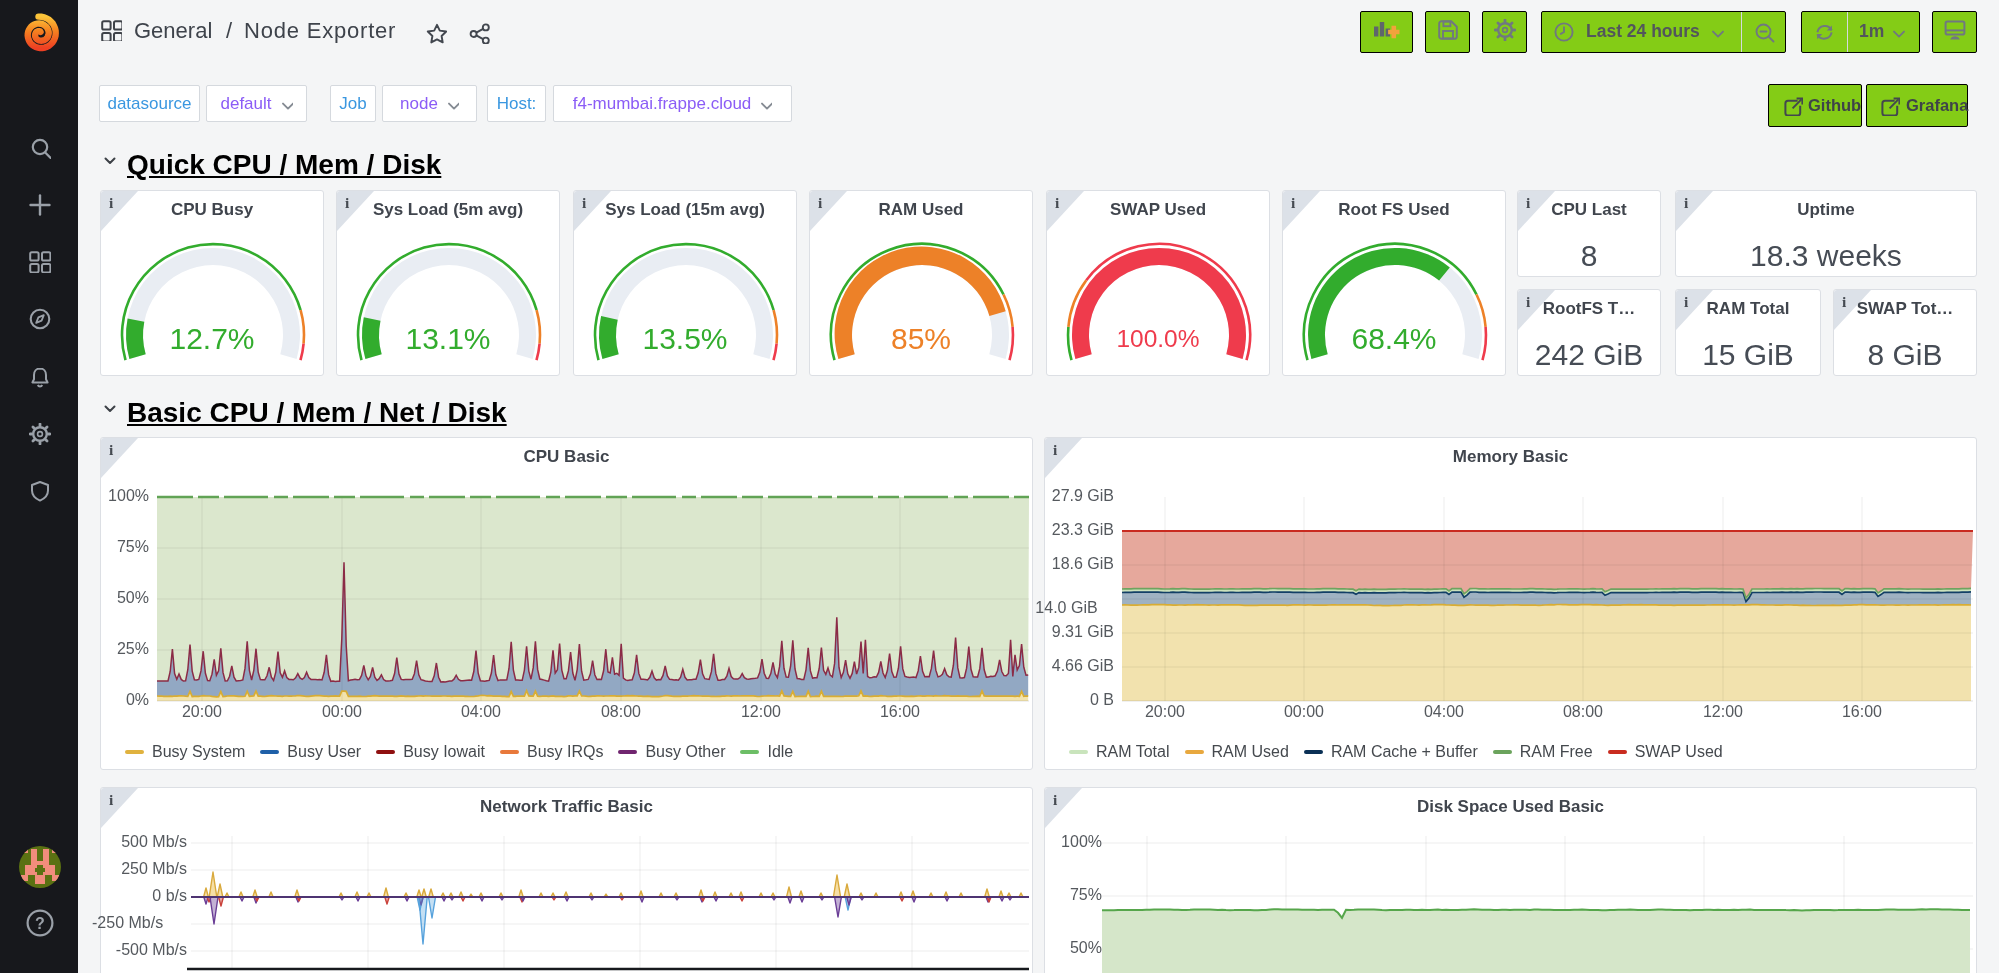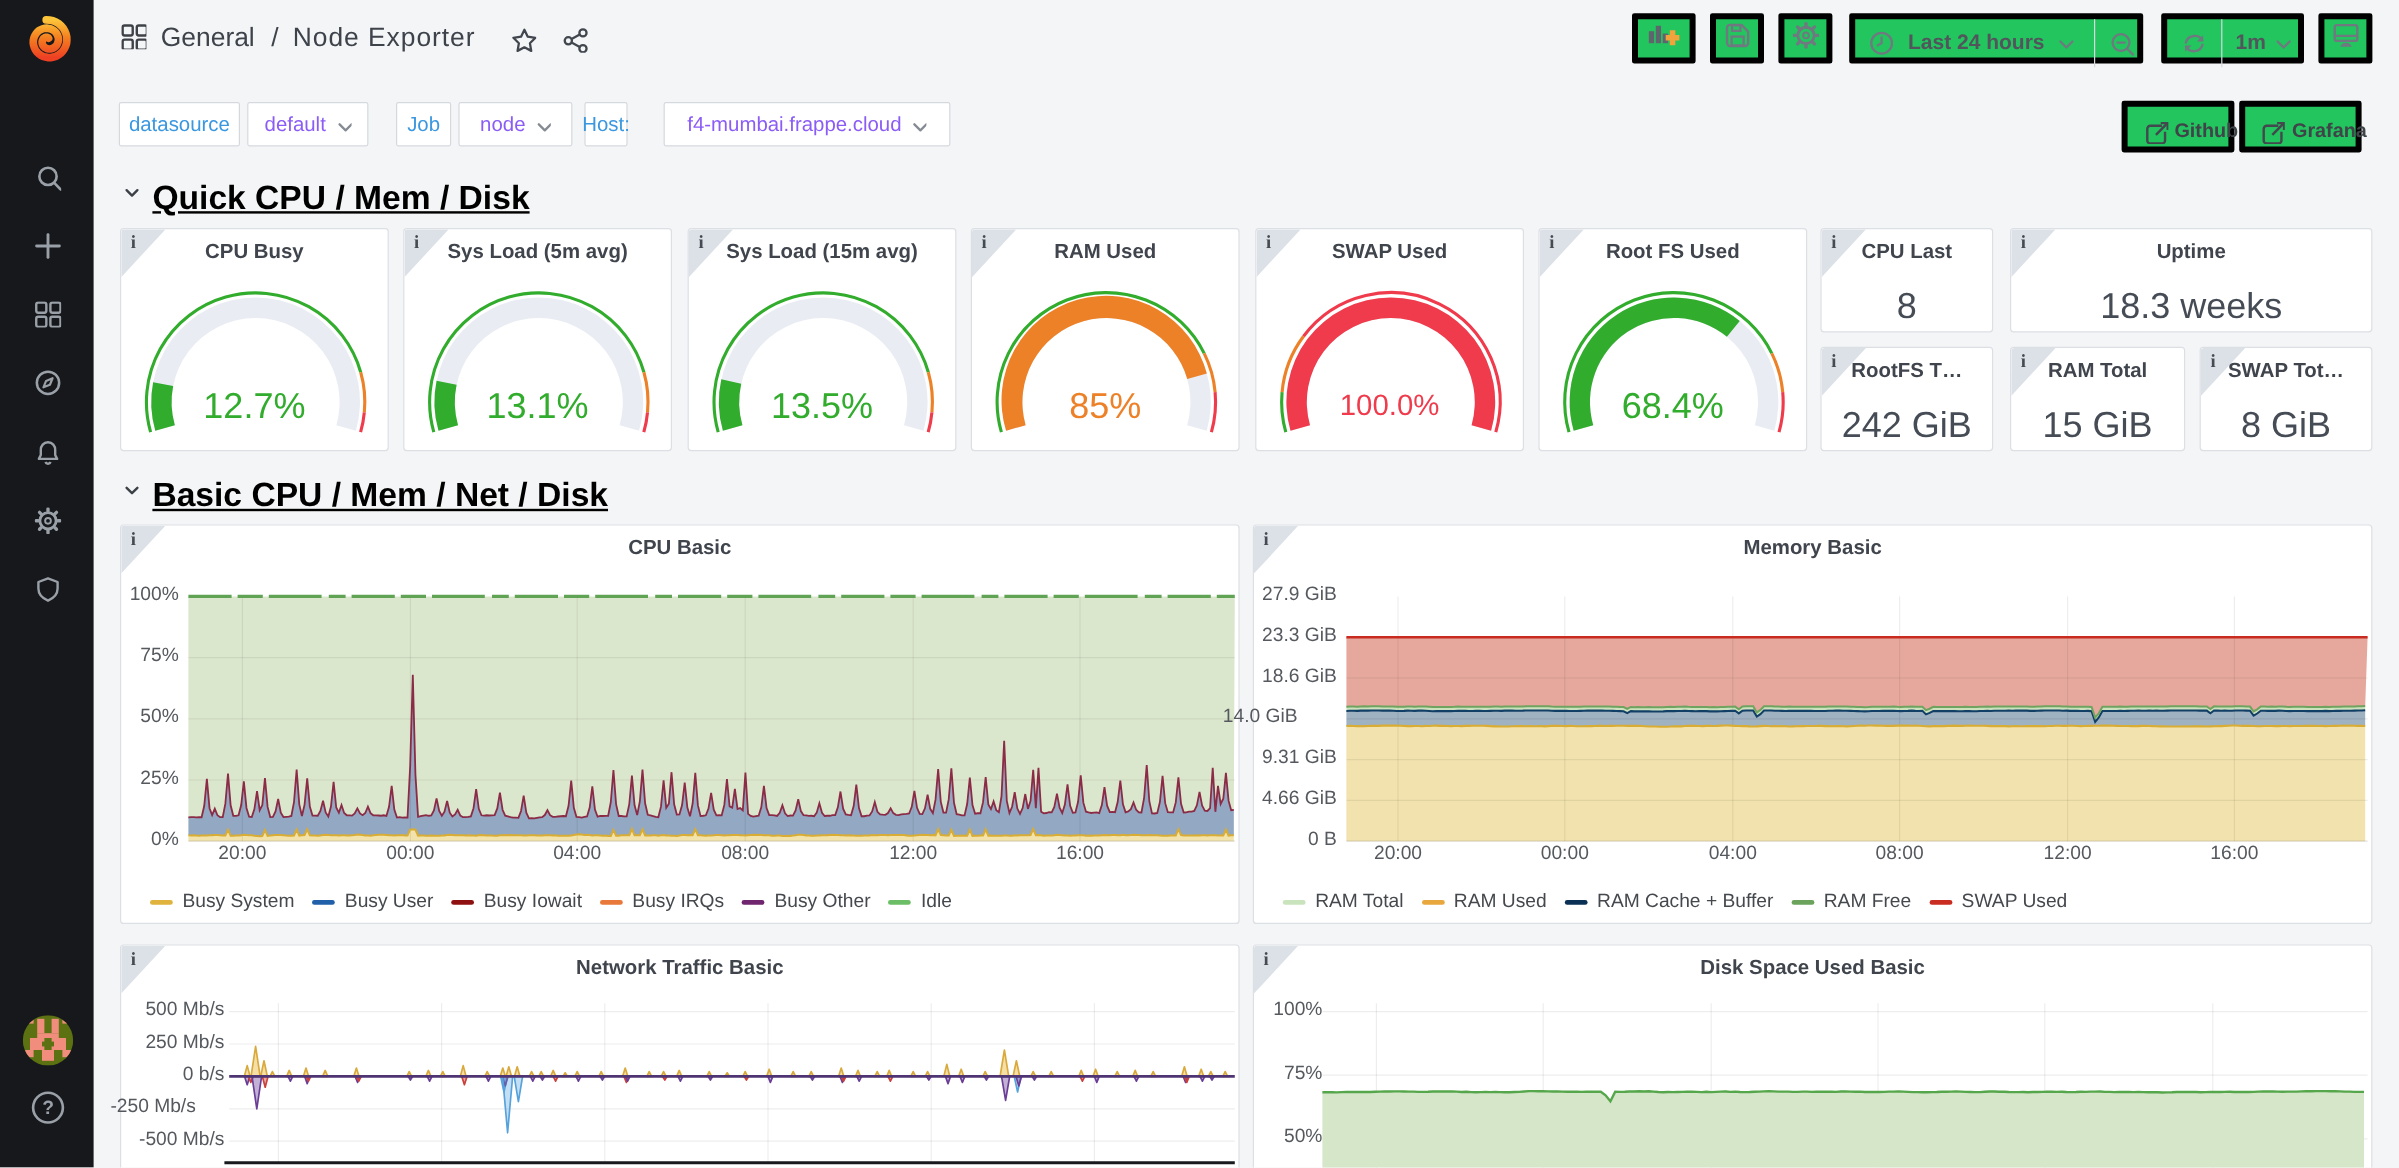--- a/index.html
+++ b/index.html
@@ -6,21 +6,21 @@
 .abs { position:absolute; }
 .panel { position:absolute; background:#fff; border:1px solid #dcdfe4; border-radius:3px; }
 .corner { position:absolute; left:0; top:0; width:37px; height:40px;
           background:#dce1e8; clip-path:polygon(0 0, 100% 0, 0 100%); border-top-left-radius:3px; }
 .corner i { position:absolute; left:8px; top:3px; font-family:"Liberation Serif", serif;
             font-style:normal; font-weight:bold; font-size:15.5px; color:#464b52; }
 .ptitle { position:absolute; left:0; right:0; text-align:center; font-size:17px;
           font-weight:bold; color:#40454d; white-space:nowrap; }
 .gval { position:absolute; width:100%; text-align:center; font-size:30px; font-weight:500; }
 .sval { position:absolute; width:100%; text-align:center; font-size:30px; font-weight:500; color:#464c55; }
-.btn { position:absolute; background:#22c55e; border:5px solid #000000; border-radius:2px; }
+.btn { position:absolute; background:#84cc16; border:1px solid #000000; border-radius:2px; }
 .chip { position:absolute; background:#fff; border:1px solid #d5d9de; border-radius:2px;
         font-size:17px; display:flex; align-items:center; justify-content:center; }
 .bluelbl { color:#3a97e0; font-weight:400; }
 .ddtext { color:#8b5cf6; }
 .sect { position:absolute; font-size:28px; font-weight:bold; color:#000000;text-decoration:underline; }
 .axlbl { position:absolute; font-size:16px; color:#55595e; }
 .leg { position:absolute; font-size:16px; color:#45494e; display:flex; align-items:center; }
 .dash { display:inline-block; width:19px; height:4.5px; border-radius:2px; margin-right:8px; }
 </style></head><body>
 
@@ -194,21 +194,21 @@
   </div>
 <div class="chip " style="left:330px;top:85px;width:46px;height:37px">
     <span class="bluelbl">Job</span>
   </div>
 <div class="chip " style="left:382px;top:85px;width:95px;height:37px">
     <span class="ddtext">node</span>
     <svg width="12" height="10" viewBox="0 0 12 10" style="position:relative;top:1px;margin-left:9px">
       <path d="M2 3.6 L7 8.6 L12 3.6" fill="none" stroke="#858b93" stroke-width="1.9" stroke-linecap="round" stroke-linejoin="round"></path>
     </svg>
   </div>
-<div class="chip " style="left:487px;top:85px;width:36px;height:37px">
+<div class="chip " style="left:487px;top:85px;width:59px;height:37px">
     <span class="bluelbl">Host:</span>
   </div>
 <div class="chip " style="left:553px;top:85px;width:239px;height:37px">
     <span class="ddtext">f4-mumbai.frappe.cloud</span>
     <svg width="12" height="10" viewBox="0 0 12 10" style="position:relative;top:1px;margin-left:9px">
       <path d="M2 3.6 L7 8.6 L12 3.6" fill="none" stroke="#858b93" stroke-width="1.9" stroke-linecap="round" stroke-linejoin="round"></path>
     </svg>
   </div>
 <div class="btn" style="left:1768px;top:84px;width:94px;height:43px">
     <div style="position:absolute;left:14px;top:11px"><svg width="20" height="20" viewBox="0 0 20 20" style="">
@@ -410,21 +410,21 @@
       <line x1="817" y1="59" x2="817" y2="263" stroke="#000" stroke-opacity="0.07"></line>
       <path d="M77,167 L80,166.9 L83,167 L86,167.1 L89,167.2 L92,167.1 L95,167 L98,166.9 L101,166.9 L104,166.9 L107,166.7 L110,166.7 L113,166.7 L116,166.7 L119,166.7 L122,166.8 L125,166.9 L128,167.1 L131,167.1 L134,167 L137,167 L140,167.2 L143,166.9 L146,167 L149,166.8 L152,166.7 L155,166.9 L158,166.9 L161,167 L164,167.1 L167,167 L170,167 L173,167.1 L176,166.9 L179,166.9 L182,166.8 L185,166.8 L188,166.8 L191,166.8 L194,166.9 L197,167.1 L200,167.3 L203,167.3 L206,167.4 L209,167.4 L212,167.4 L215,167.2 L218,167.2 L221,167.1 L224,167.1 L227,167.2 L230,167.1 L233,167.2 L236,167.2 L239,167 L242,167.3 L245,167.1 L248,166.9 L251,166.8 L254,166.9 L257,167 L260,167.1 L263,166.9 L266,167 L269,167.2 L272,167.2 L275,167.2 L278,167 L281,167.1 L284,167 L287,166.9 L290,166.8 L293,167 L296,166.9 L299,166.9 L302,166.8 L305,166.8 L308,166.8 L311,166.9 L314,166.9 L317,166.9 L320,166.9 L323,167 L326,167.2 L329,167.5 L332,167.4 L335,167.4 L338,167.6 L341,167.6 L344,167.6 L347,167.5 L350,167.3 L353,167.3 L356,167.3 L359,167 L362,166.9 L365,166.9 L368,166.9 L371,167 L374,167.1 L377,166.9 L380,166.9 L383,167 L386,166.9 L389,166.7 L392,166.6 L395,166.5 L398,166.7 L401,166.9 L404,167 L407,167.1 L410,167.1 L413,167.3 L416,167.4 L419,167.3 L422,167.1 L425,166.9 L428,167 L431,167.2 L434,167.1 L437,167.2 L440,167.1 L443,167.2 L446,167.4 L449,167.3 L452,167.2 L455,167 L458,167.1 L461,167 L464,167 L467,167 L470,166.9 L473,166.9 L476,167.1 L479,167.1 L482,167.2 L485,167.1 L488,167 L491,167.2 L494,167.3 L497,167.2 L500,167 L503,166.8 L506,166.7 L509,166.8 L512,166.5 L515,166.5 L518,166.7 L521,166.7 L524,166.8 L527,166.9 L530,166.9 L533,166.9 L536,166.7 L539,166.6 L542,166.7 L545,166.7 L548,166.8 L551,166.6 L554,166.8 L557,167 L560,167.2 L563,167.3 L566,167.1 L569,167 L572,167.1 L575,167.1 L578,166.9 L581,166.9 L584,166.7 L587,166.9 L590,166.9 L593,166.8 L596,166.7 L599,166.8 L602,166.8 L605,166.8 L608,166.8 L611,166.9 L614,167.1 L617,167 L620,167.1 L623,167 L626,167.1 L629,167.3 L632,167.2 L635,167.1 L638,167.2 L641,167.2 L644,167.1 L647,167.1 L650,167.1 L653,167.1 L656,167 L659,167.2 L662,167 L665,167 L668,166.8 L671,166.8 L674,166.9 L677,166.9 L680,166.8 L683,166.8 L686,167 L689,167.1 L692,167 L695,166.9 L698,166.9 L701,166.8 L704,166.8 L707,166.7 L710,166.6 L713,166.7 L716,166.8 L719,166.9 L722,167 L725,167 L728,167 L731,167.1 L734,167.1 L737,167.1 L740,166.9 L743,166.9 L746,167 L749,167.1 L752,167.2 L755,167.3 L758,167.2 L761,167.4 L764,167.4 L767,167.5 L770,167.5 L773,167.4 L776,167.3 L779,167.4 L782,167.3 L785,167.3 L788,167.2 L791,167.3 L794,167.4 L797,167.3 L800,167.2 L803,167.1 L806,167.1 L809,166.9 L812,166.8 L815,166.5 L818,166.6 L821,166.8 L824,166.9 L827,166.9 L830,166.9 L833,167 L836,167.2 L839,167.2 L842,167 L845,167 L848,167 L851,167.1 L854,167.1 L857,167 L860,167 L863,167.1 L866,167 L869,167 L872,167 L875,166.9 L878,166.9 L881,166.9 L884,166.9 L887,167 L890,166.9 L893,167.1 L896,167 L899,166.9 L902,166.9 L905,166.8 L908,166.7 L911,166.8 L914,166.7 L917,166.8 L920,166.9 L923,166.9 L926,167" fill="none" stroke="#d9ad33" stroke-width="1.7"></path>
       <path d="M77,154.5 L80,154.3 L83,154.3 L86,154.4 L89,154.2 L92,154 L95,154.2 L98,154.1 L101,154.1 L104,154.1 L107,154.2 L110,154.2 L113,154.2 L116,154.3 L119,154.5 L122,154.5 L125,154.4 L128,154.2 L131,154.3 L134,154.4 L137,154.2 L140,154.2 L143,154.3 L146,154.5 L149,154.7 L152,154.6 L155,154.6 L158,154.6 L161,154.6 L164,154.6 L167,154.5 L170,154.3 L173,154.4 L176,154.4 L179,154.5 L182,154.5 L185,154.4 L188,154.4 L191,154.5 L194,154.5 L197,154.4 L200,154.3 L203,154.3 L206,154.4 L209,154.2 L212,154.2 L215,154.2 L218,154.3 L221,154.3 L224,154.2 L227,154 L230,154 L233,154.1 L236,154.1 L239,154.1 L242,154.1 L245,154.1 L248,154.3 L251,154.4 L254,154.4 L257,154.4 L260,154.4 L263,154.5 L266,154.5 L269,154.5 L272,154.4 L275,154.3 L278,154.2 L281,154.2 L284,154.2 L287,154.2 L290,154.2 L293,154.3 L296,154.3 L299,154.4 L302,154.5 L305,154.6 L308,154.7 L311,156.2 L314,154.6 L317,154.8 L320,154.7 L323,154.8 L326,154.8 L329,154.7 L332,154.9 L335,154.9 L338,154.9 L341,154.8 L344,154.6 L347,154.5 L350,154.6 L353,154.5 L356,154.5 L359,154.3 L362,154.5 L365,154.6 L368,154.7 L371,154.6 L374,154.6 L377,154.6 L380,154.8 L383,154.7 L386,154.8 L389,154.7 L392,154.6 L395,154.5 L398,154.4 L401,154.3 L404,156.5 L407,154.2 L410,154.1 L413,154.1 L416,154.1 L419,159.2 L422,157.1 L425,154.1 L428,154 L431,154 L434,154.3 L437,154.3 L440,154.4 L443,154.5 L446,154.3 L449,154.4 L452,154.4 L455,154.4 L458,154.4 L461,154.4 L464,154.4 L467,154.5 L470,154.5 L473,154.5 L476,154.5 L479,154.3 L482,154.3 L485,154.2 L488,154.2 L491,154.3 L494,154.3 L497,154.4 L500,154.5 L503,154.6 L506,154.7 L509,154.8 L512,154.7 L515,154.5 L518,154.5 L521,154.5 L524,154.4 L527,154.4 L530,154.4 L533,154.3 L536,154.5 L539,154.6 L542,154.5 L545,154.4 L548,154.2 L551,154.4 L554,154.5 L557,154.4 L560,157.3 L563,156.1 L566,154.5 L569,154.6 L572,154.6 L575,154.6 L578,154.6 L581,154.6 L584,154.6 L587,154.7 L590,154.7 L593,154.5 L596,154.6 L599,154.7 L602,154.7 L605,154.5 L608,154.5 L611,154.3 L614,154.5 L617,154.3 L620,154.3 L623,154.3 L626,154.3 L629,154.2 L632,154.3 L635,154.2 L638,154.2 L641,154.2 L644,154.2 L647,154.4 L650,154.4 L653,154.3 L656,154.2 L659,154.1 L662,154.1 L665,154.1 L668,154 L671,154.1 L674,154.3 L677,154.2 L680,154.4 L683,154.4 L686,154.4 L689,154.5 L692,154.5 L695,154.4 L698,154.6 L701,163.6 L704,159.9 L707,154.5 L710,154.5 L713,154.5 L716,154.5 L719,154.5 L722,154.3 L725,154.5 L728,154.4 L731,154.3 L734,154.3 L737,154.2 L740,154.3 L743,154.3 L746,154.2 L749,154.3 L752,154.2 L755,154.3 L758,154.3 L761,154.2 L764,154.1 L767,154.1 L770,154 L773,154 L776,154 L779,154.1 L782,154.1 L785,154.1 L788,154.2 L791,154.2 L794,154.2 L797,156.4 L800,154.1 L803,154.2 L806,154.3 L809,154.2 L812,154.3 L815,154.3 L818,154.1 L821,154.1 L824,154.1 L827,154.2 L830,154.3 L833,158.4 L836,156.6 L839,154.3 L842,154.3 L845,154.4 L848,154.3 L851,154.4 L854,154.2 L857,154.3 L860,154.5 L863,154.6 L866,154.5 L869,154.5 L872,154.5 L875,154.5 L878,154.6 L881,154.6 L884,154.6 L887,154.6 L890,154.6 L893,154.4 L896,154.6 L899,154.5 L902,154.4 L905,154.4 L908,154.3 L911,154.3 L914,154.3 L917,154.2 L920,154.1 L923,154.1 L926,153.8" fill="none" stroke="#123f66" stroke-width="1.7"></path>
       <path d="M77,151 L80,150.8 L83,150.8 L86,150.9 L89,150.7 L92,150.5 L95,150.7 L98,150.6 L101,150.6 L104,150.6 L107,150.7 L110,150.7 L113,150.7 L116,150.8 L119,151 L122,151 L125,150.9 L128,150.7 L131,150.8 L134,150.9 L137,150.7 L140,150.7 L143,150.8 L146,151 L149,151.2 L152,151.1 L155,151.1 L158,151.1 L161,151.1 L164,151.1 L167,151 L170,150.8 L173,150.9 L176,150.9 L179,151 L182,151 L185,150.9 L188,150.9 L191,151 L194,151 L197,150.9 L200,150.8 L203,150.8 L206,150.9 L209,150.7 L212,150.7 L215,150.7 L218,150.8 L221,150.8 L224,150.7 L227,150.5 L230,150.5 L233,150.6 L236,150.6 L239,150.6 L242,150.6 L245,150.6 L248,150.8 L251,150.9 L254,150.9 L257,150.9 L260,150.9 L263,151 L266,151 L269,151 L272,150.9 L275,150.8 L278,150.7 L281,150.7 L284,150.7 L287,150.7 L290,150.7 L293,150.8 L296,150.8 L299,150.9 L302,151 L305,151.1 L308,151.2 L311,152.7 L314,151.1 L317,151.3 L320,151.2 L323,151.3 L326,151.3 L329,151.2 L332,151.4 L335,151.4 L338,151.4 L341,151.3 L344,151.1 L347,151 L350,151.1 L353,151 L356,151 L359,150.8 L362,151 L365,151.1 L368,151.2 L371,151.1 L374,151.1 L377,151.1 L380,151.3 L383,151.2 L386,151.3 L389,151.2 L392,151.1 L395,151 L398,150.9 L401,150.8 L404,153 L407,150.7 L410,150.6 L413,150.6 L416,150.6 L419,155.7 L422,153.6 L425,150.6 L428,150.5 L431,150.5 L434,150.8 L437,150.8 L440,150.9 L443,151 L446,150.8 L449,150.9 L452,150.9 L455,150.9 L458,150.9 L461,150.9 L464,150.9 L467,151 L470,151 L473,151 L476,151 L479,150.8 L482,150.8 L485,150.7 L488,150.7 L491,150.8 L494,150.8 L497,150.9 L500,151 L503,151.1 L506,151.2 L509,151.3 L512,151.2 L515,151 L518,151 L521,151 L524,150.9 L527,150.9 L530,150.9 L533,150.8 L536,151 L539,151.1 L542,151 L545,150.9 L548,150.7 L551,150.9 L554,151 L557,150.9 L560,153.8 L563,152.6 L566,151 L569,151.1 L572,151.1 L575,151.1 L578,151.1 L581,151.1 L584,151.1 L587,151.2 L590,151.2 L593,151 L596,151.1 L599,151.2 L602,151.2 L605,151 L608,151 L611,150.8 L614,151 L617,150.8 L620,150.8 L623,150.8 L626,150.8 L629,150.7 L632,150.8 L635,150.7 L638,150.7 L641,150.7 L644,150.7 L647,150.9 L650,150.9 L653,150.8 L656,150.7 L659,150.6 L662,150.6 L665,150.6 L668,150.5 L671,150.6 L674,150.8 L677,150.7 L680,150.9 L683,150.9 L686,150.9 L689,151 L692,151 L695,150.9 L698,151.1 L701,160.1 L704,156.4 L707,151 L710,151 L713,151 L716,151 L719,151 L722,150.8 L725,151 L728,150.9 L731,150.8 L734,150.8 L737,150.7 L740,150.8 L743,150.8 L746,150.7 L749,150.8 L752,150.7 L755,150.8 L758,150.8 L761,150.7 L764,150.6 L767,150.6 L770,150.5 L773,150.5 L776,150.5 L779,150.6 L782,150.6 L785,150.6 L788,150.7 L791,150.7 L794,150.7 L797,152.9 L800,150.6 L803,150.7 L806,150.8 L809,150.7 L812,150.8 L815,150.8 L818,150.6 L821,150.6 L824,150.6 L827,150.7 L830,150.8 L833,154.9 L836,153.1 L839,150.8 L842,150.8 L845,150.9 L848,150.8 L851,150.9 L854,150.7 L857,150.8 L860,151 L863,151.1 L866,151 L869,151 L872,151 L875,151 L878,151.1 L881,151.1 L884,151.1 L887,151.1 L890,151.1 L893,150.9 L896,151.1 L899,151 L902,150.9 L905,150.9 L908,150.8 L911,150.8 L914,150.8 L917,150.7 L920,150.6 L923,150.6 L926,150.3" fill="none" stroke="#6fa35f" stroke-width="1.7"></path>
       <line x1="77" y1="93" x2="928" y2="93" stroke="#c92b20" stroke-width="2"></line>
       <line x1="77" y1="263" x2="928" y2="263" stroke="#000" stroke-opacity="0.12"></line>
     </svg>
     <div class="axlbl" style="left:-26px;top:49px;width:95px;text-align:right;white-space:nowrap">27.9 GiB</div>
     <div class="axlbl" style="left:-26px;top:83px;width:95px;text-align:right;white-space:nowrap">23.3 GiB</div>
     <div class="axlbl" style="left:-26px;top:117px;width:95px;text-align:right;white-space:nowrap">18.6 GiB</div>
-    <div class="axlbl" style="left:-26px;top:151px;width:95px;text-align:left;white-space:nowrap">14.0 GiB</div>
+    <div class="axlbl" style="left:-26px;top:161px;width:95px;text-align:center;white-space:nowrap">14.0 GiB</div>
     <div class="axlbl" style="left:-26px;top:185px;width:95px;text-align:right;white-space:nowrap">9.31 GiB</div>
     <div class="axlbl" style="left:-26px;top:219px;width:95px;text-align:right;white-space:nowrap">4.66 GiB</div>
     <div class="axlbl" style="left:-26px;top:253px;width:95px;text-align:right;white-space:nowrap">0 B</div>
     <div class="axlbl" style="left:90px;top:265px;width:60px;text-align:center">20:00</div>
     <div class="axlbl" style="left:229px;top:265px;width:60px;text-align:center">00:00</div>
     <div class="axlbl" style="left:369px;top:265px;width:60px;text-align:center">04:00</div>
     <div class="axlbl" style="left:508px;top:265px;width:60px;text-align:center">08:00</div>
     <div class="axlbl" style="left:648px;top:265px;width:60px;text-align:center">12:00</div>
     <div class="axlbl" style="left:787px;top:265px;width:60px;text-align:center">16:00</div>
     <div class="leg" style="left:24px;top:305px"><span class="dash" style="background:#c9e4bc"></span>RAM Total<span class="dash" style="background:#e8a83e;margin-left:15px"></span>RAM Used<span class="dash" style="background:#0a3055;margin-left:15px"></span>RAM Cache + Buffer<span class="dash" style="background:#6ba35c;margin-left:15px"></span>RAM Free<span class="dash" style="background:#c92c20;margin-left:15px"></span>SWAP Used</div>

